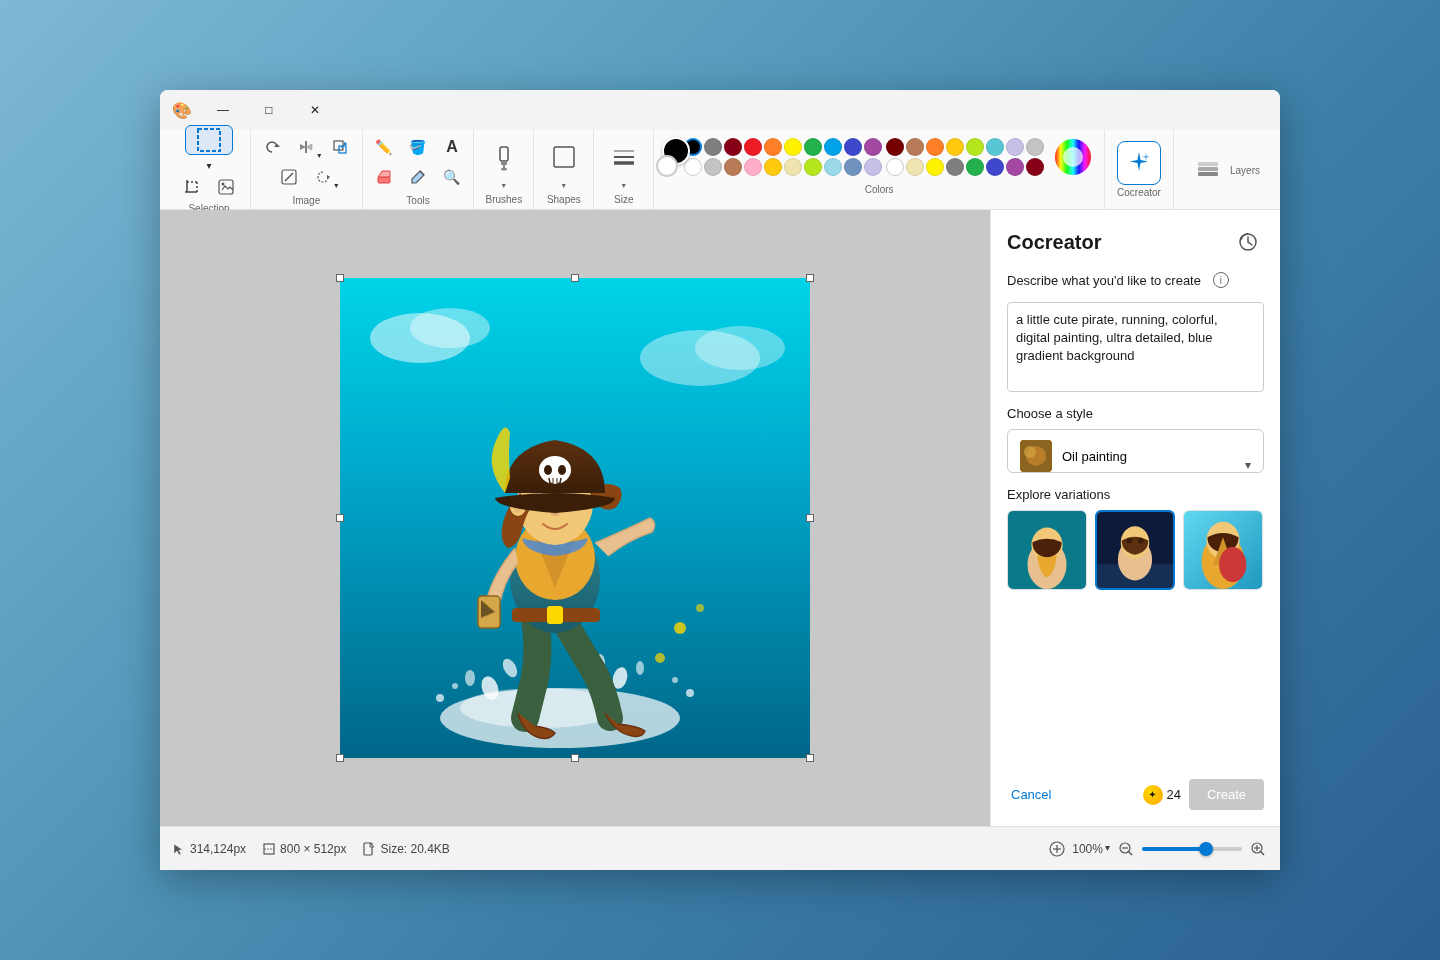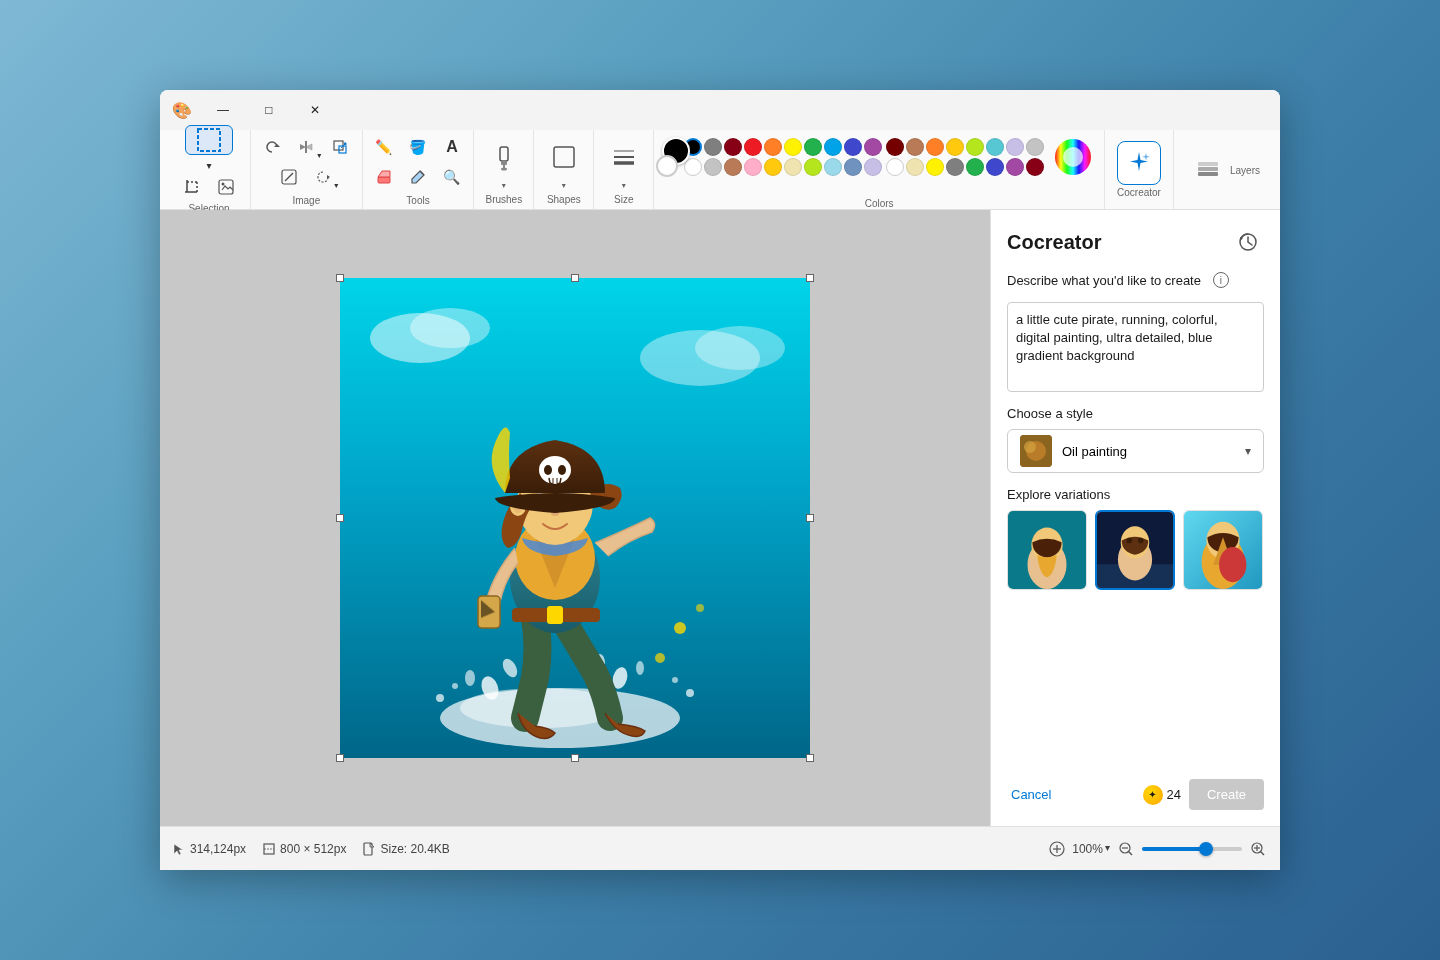--- a/index.html
+++ b/index.html
@@ -367,21 +367,21 @@
     .style-select {
       width: 100%;
       height: 44px;
       border: 1px solid #ccc;
       border-radius: 6px;
       padding: 0 12px;
       font-size: 13px;
       cursor: pointer;
       background: white;
       display: flex;
-      align-items: center;
+      align-items: flex-end;
       justify-content: space-between;
     }
     .style-select-inner {
       display: flex;
       align-items: center;
       gap: 10px;
     }
     .style-thumb {
       width: 32px;
       height: 32px;
@@ -747,21 +747,21 @@
                   <stop offset="83%" stop-color="#f0f"></stop>
                   <stop offset="100%" stop-color="#f00"></stop>
                 </linearGradient>
               </defs>
               <circle cx="20" cy="20" r="18" fill="url(#cw1)" opacity="0.9"></circle>
               <circle cx="20" cy="20" r="10" fill="white" opacity="0.7"></circle>
             </svg>
           </button>
         </div>
       </div>
-      <span class="toolbar-group-label" style="align-self:center;margin-top:16px;">Colors</span>
+      <span class="toolbar-group-label" style="align-self:center;margin-top:2px;">Colors</span>
     </div>
 
     <div class="cocreator-group">
       <div class="cocreator-icon-wrap">
         <svg width="26" height="26" viewBox="0 0 26 26">
           <path d="M13 2 L14.5 10 L22 11.5 L14.5 13 L13 21 L11.5 13 L4 11.5 L11.5 10 Z" fill="#0078d4"></path>
           <path d="M20 3 L20.8 6 L24 6.8 L20.8 7.6 L20 10.5 L19.2 7.6 L16 6.8 L19.2 6 Z" fill="#0078d4" opacity="0.6"></path>
         </svg>
       </div>
       <span class="toolbar-group-label">Cocreator</span>

